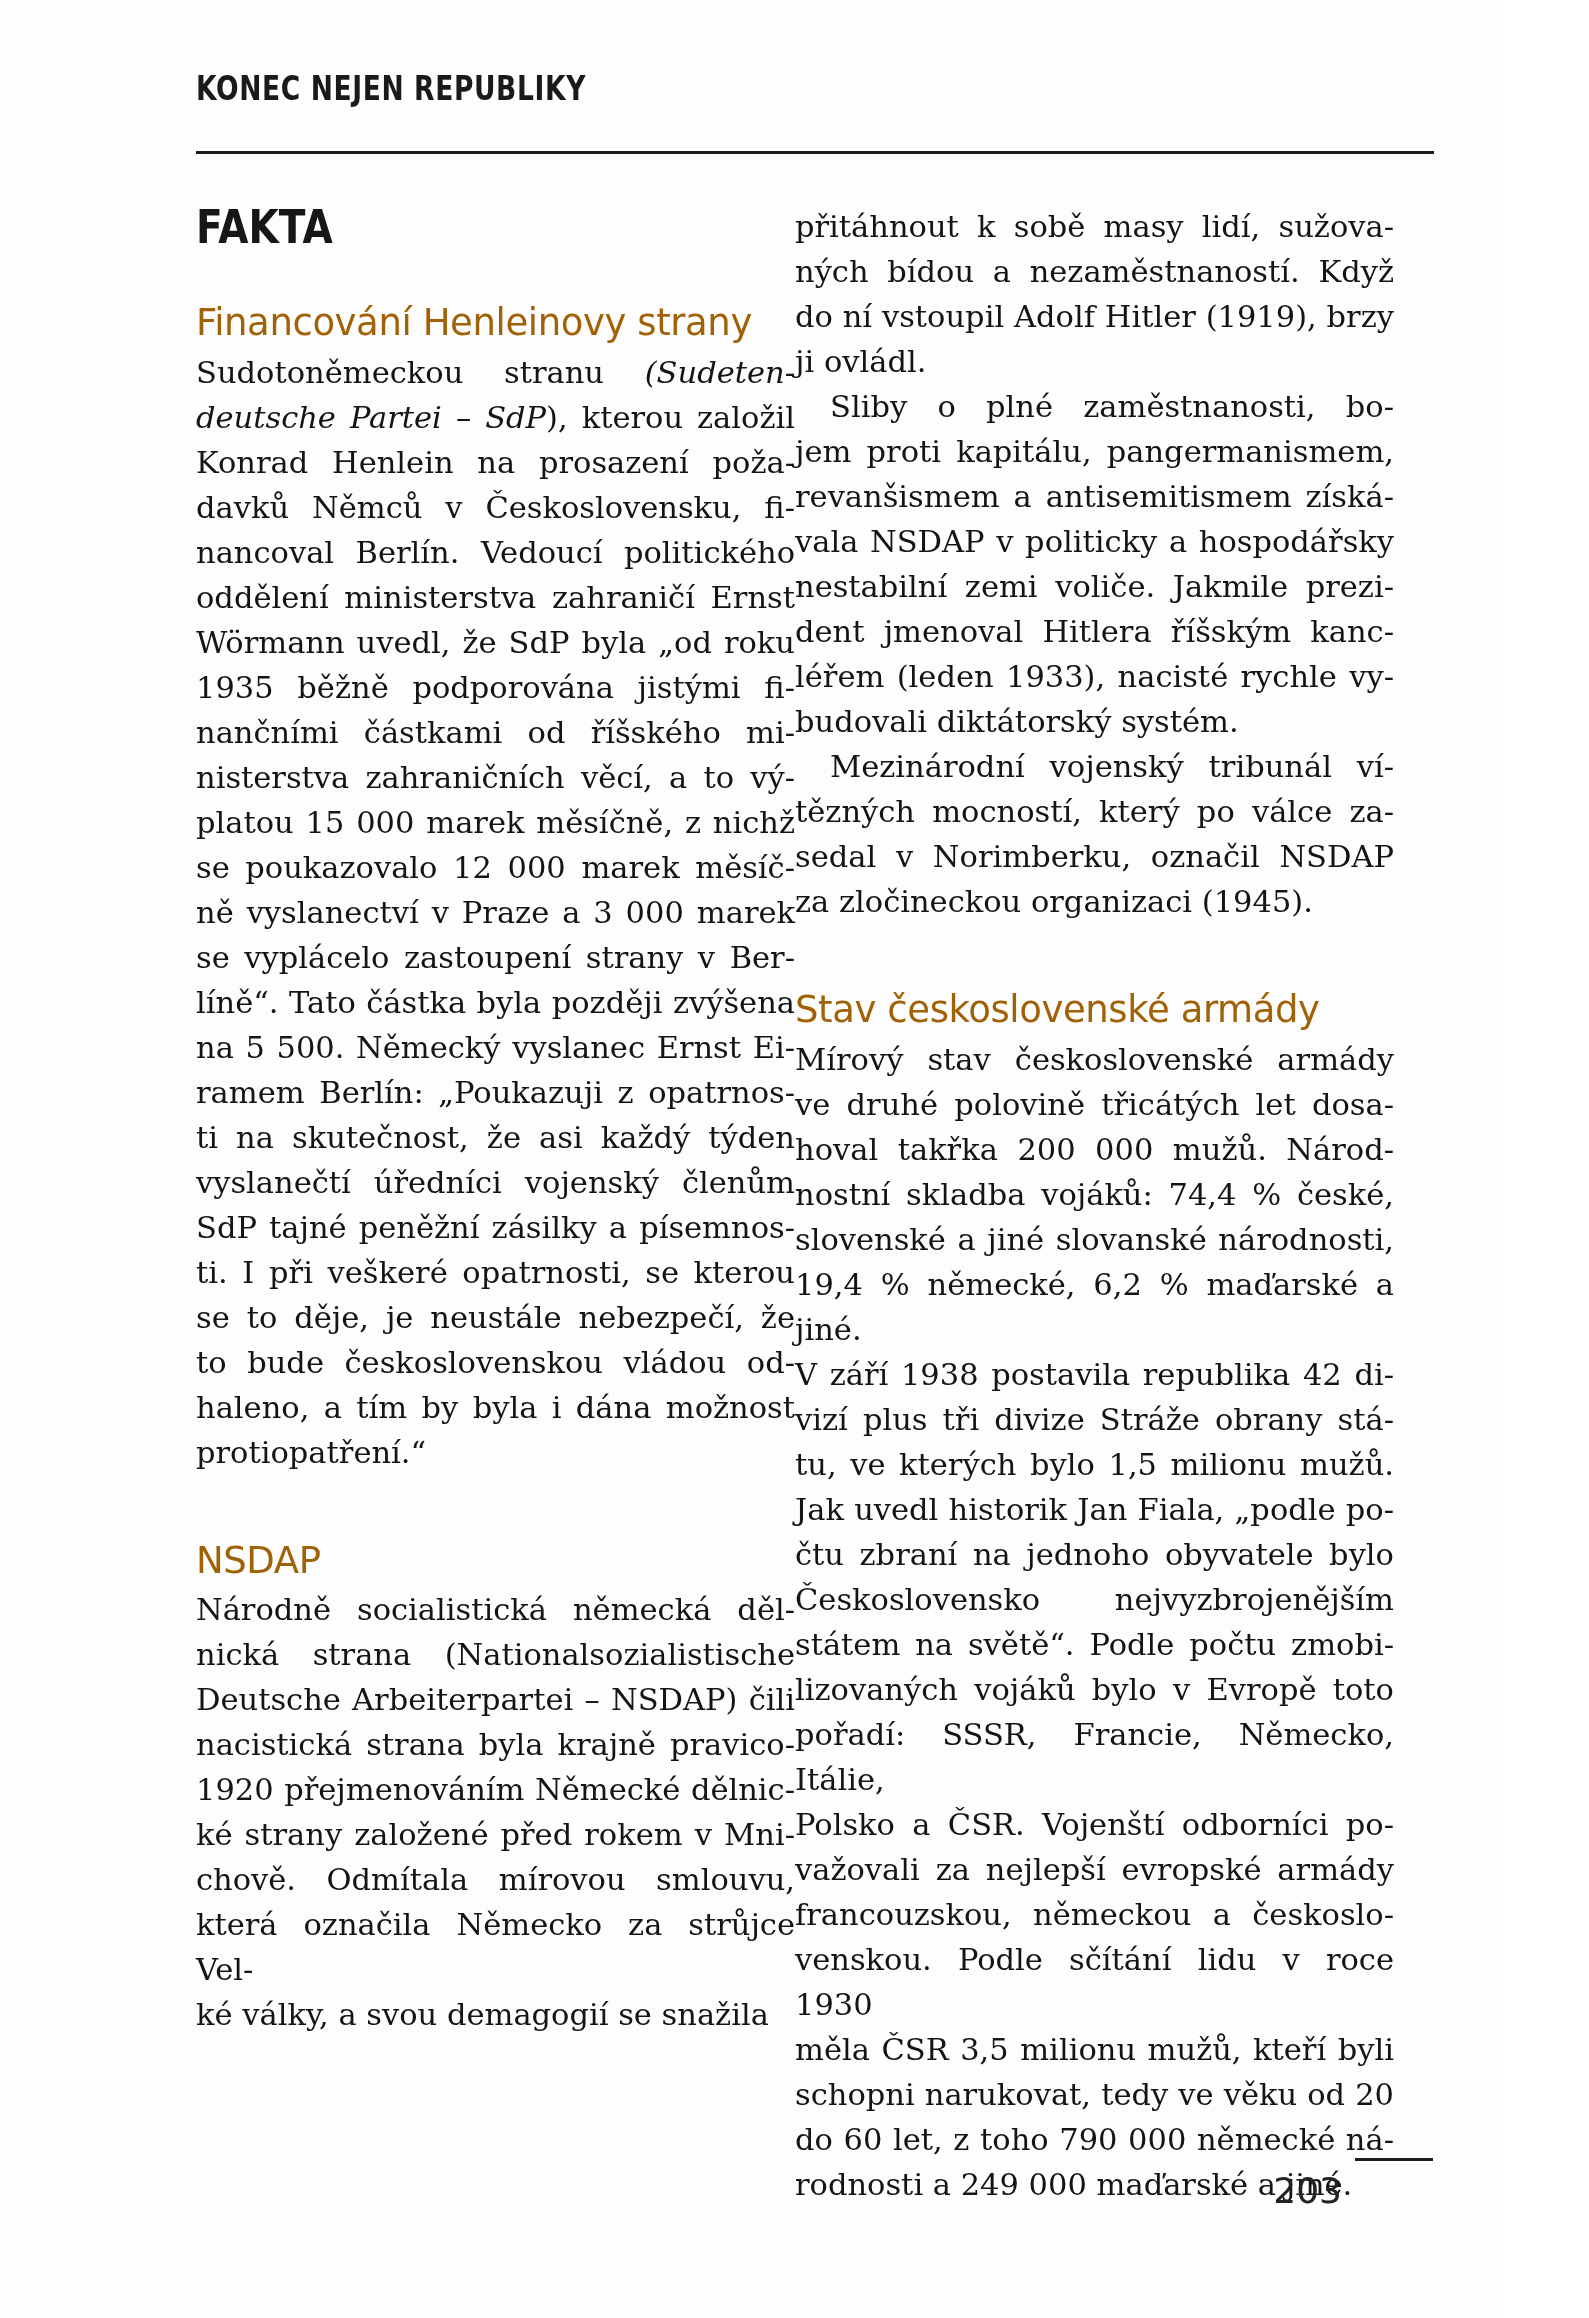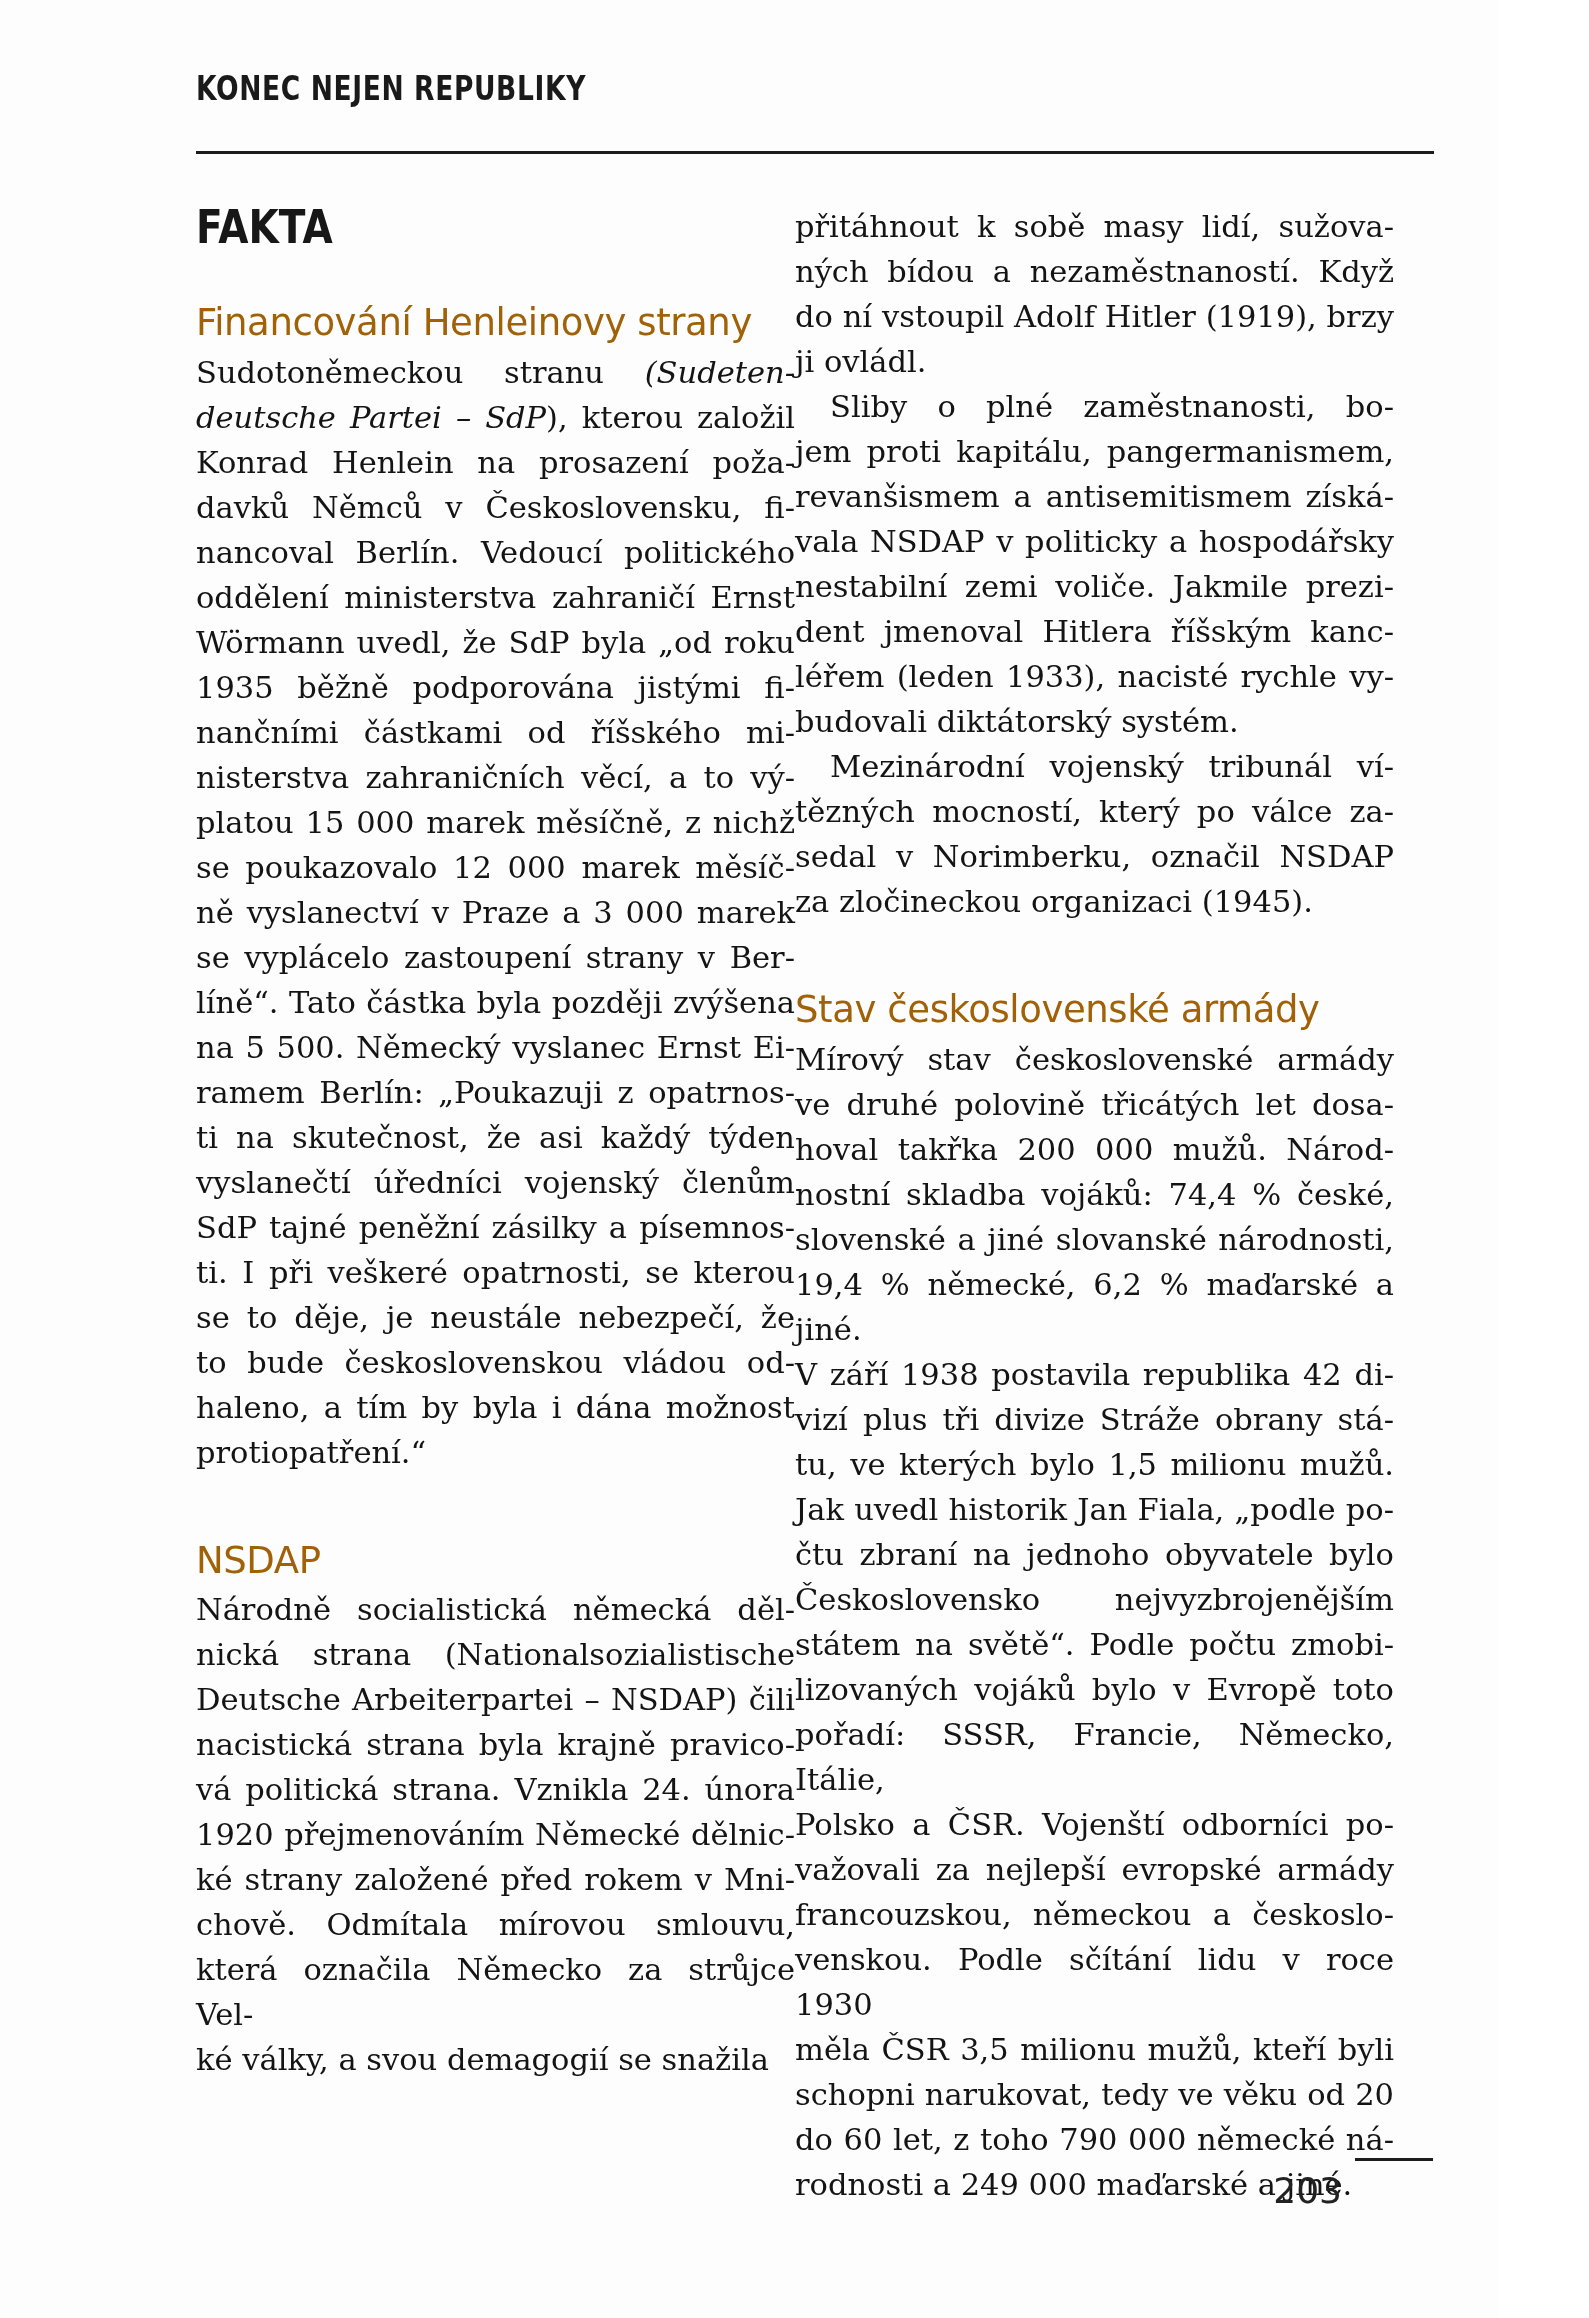--- a/index.html
+++ b/index.html
@@ -140,21 +140,20 @@
           <div class="line">to bude československou vládou od-</div>
           <div class="line">haleno, a tím by byla i dána možnost</div>
           <div class="line last">protiopatření.“</div>
         </div>
         <h2 class="subheading">NSDAP</h2>
         <div class="para">
           <div class="line">Národně socialistická německá děl-</div>
           <div class="line">nická strana (Nationalsozialistische</div>
           <div class="line">Deutsche Arbeiterpartei – NSDAP) čili</div>
           <div class="line">nacistická strana byla krajně pravico-</div>
-          <div class="line">vá politická strana. Vznikla 24. února</div>
           <div class="line">1920 přejmenováním Německé dělnic-</div>
           <div class="line">ké strany založené před rokem v Mni-</div>
           <div class="line">chově. Odmítala mírovou smlouvu,</div>
           <div class="line">která označila Německo za strůjce Vel-</div>
           <div class="line last">ké války, a svou demagogií se snažila</div>
         </div>
       </section>
     <section class="col" id="col-right">
         <div class="para">
           <div class="line">přitáhnout k sobě masy lidí, sužova-</div>

